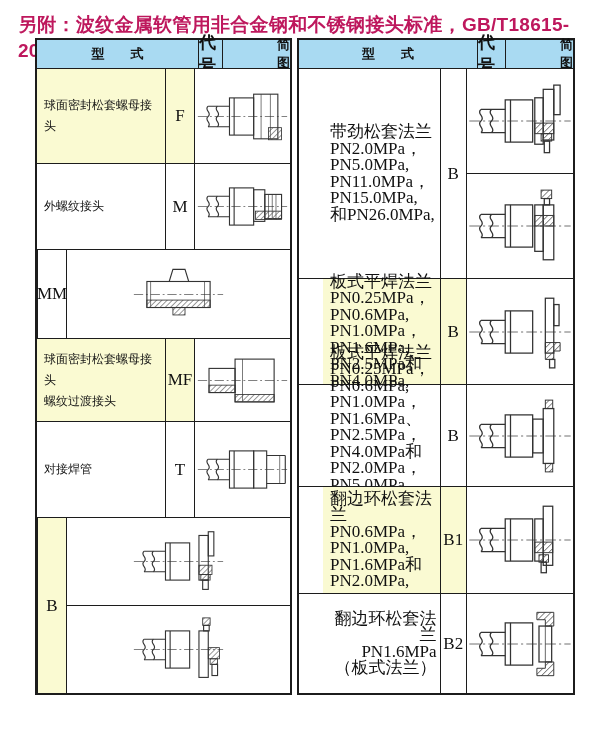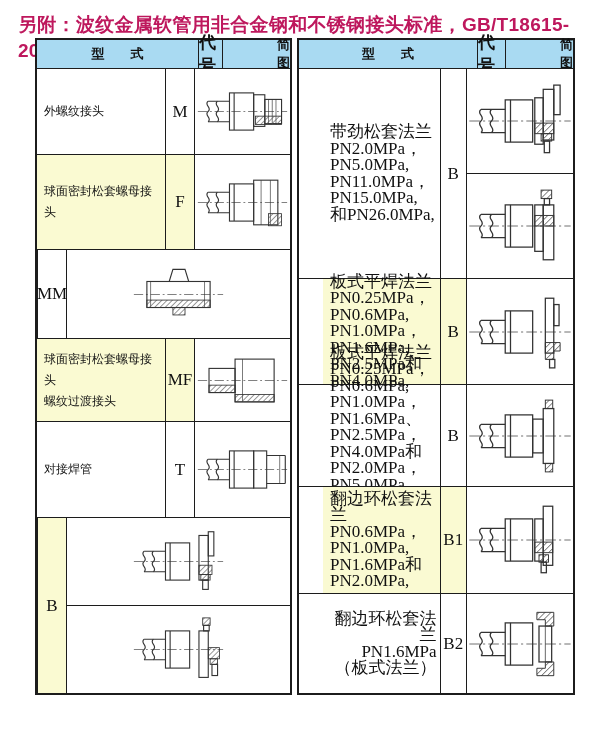--- a/index.html
+++ b/index.html
@@ -85,46 +85,46 @@
 <div class="page-title">另附：波纹金属软管用非合金钢和不锈钢接头标准，GB/T18615-2002接头的形式和代号。</div>
 
 <div class="tbl" id="left-tbl">
 
   <div class="row hrow">
     <div class="hcell" style="width:128px">型　　式</div>
     <div class="hcell c-code">代号</div>
     <div class="hcell fill">简　　图</div>
   </div>
 
+  <div class="row hl" style="height:95px">
+    <div class="c-type">球面密封松套螺母接头</div>
+    <div class="c-code">F</div>
+    <div class="c-diag">
+      <svg class="dg" viewBox="0 0 100 72">
+        <use href="#sym-cl"></use>
+          <use href="#sym-hose"></use>
+        <rect class="ln" x="62" y="12" width="26" height="48"></rect>
+        <line class="tn" x1="70" y1="12" x2="70" y2="60"></line>
+        <line class="tn" x1="80" y1="12" x2="80" y2="60"></line>
+        <rect class="ht" x="78" y="48" width="14" height="13"></rect>
+      </svg>
+    </div>
+  </div>
+
   <div class="row" style="height:86px">
     <div class="c-type">外螺纹接头</div>
     <div class="c-code">M</div>
     <div class="c-diag">
       <svg class="dg" viewBox="0 0 100 72">
         <use href="#sym-cl"></use>
           <use href="#sym-hose"></use>
         <rect class="ln" x="62" y="18" width="12" height="34"></rect>
         <rect class="ln" x="74" y="23" width="18" height="26"></rect>
         <path class="tn" d="M78,23 v26 M82,23 v26 M86,23 v26"></path>
         <rect class="ht" x="64" y="41" width="28" height="9"></rect>
-      </svg>
-    </div>
-  </div>
-
-  <div class="row hl" style="height:95px">
-    <div class="c-type">球面密封松套螺母接头</div>
-    <div class="c-code">F</div>
-    <div class="c-diag">
-      <svg class="dg" viewBox="0 0 100 72">
-        <use href="#sym-cl"></use>
-          <use href="#sym-hose"></use>
-        <rect class="ln" x="62" y="12" width="26" height="48"></rect>
-        <line class="tn" x1="70" y1="12" x2="70" y2="60"></line>
-        <line class="tn" x1="80" y1="12" x2="80" y2="60"></line>
-        <rect class="ht" x="78" y="48" width="14" height="13"></rect>
       </svg>
     </div>
   </div>
 
   <div class="row" style="height:89px">
     <div class="c-code">MM</div>
     <div class="c-diag">
       <svg class="dg" viewBox="0 0 100 72">
         <use href="#sym-cl"></use>
         <rect class="ln" x="16" y="22" width="68" height="28"></rect>

